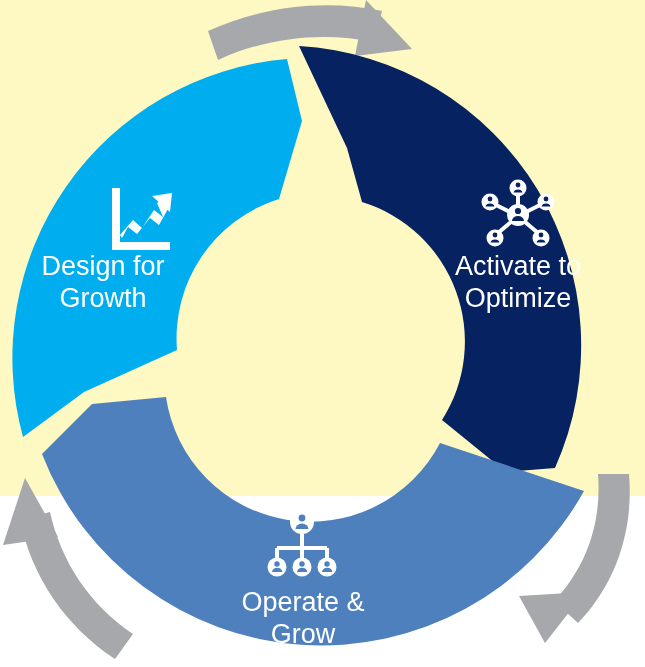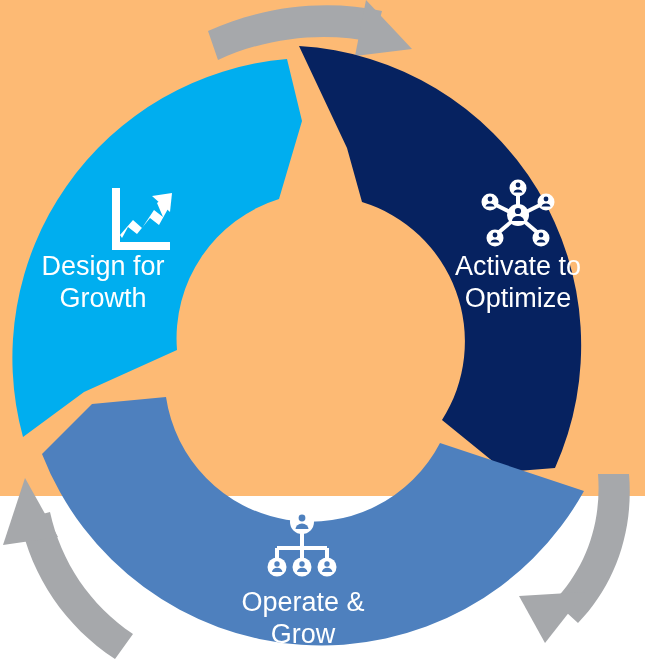--- a/index.html
+++ b/index.html
@@ -10,21 +10,21 @@
   body {
     width: 645px;
     height: 667px;
     font-family: "Liberation Sans", sans-serif;
     overflow: hidden;
   }
   #diagram-root {
     position: relative;
     width: 645px;
     height: 496px;
-    background: #fdba74;
+    background: #fef9c3;
   }
   #cycle-svg {
     position: absolute;
     top: 0;
     left: 0;
     width: 645px;
     height: 667px;
     display: block;
   }
   .seg-label {

